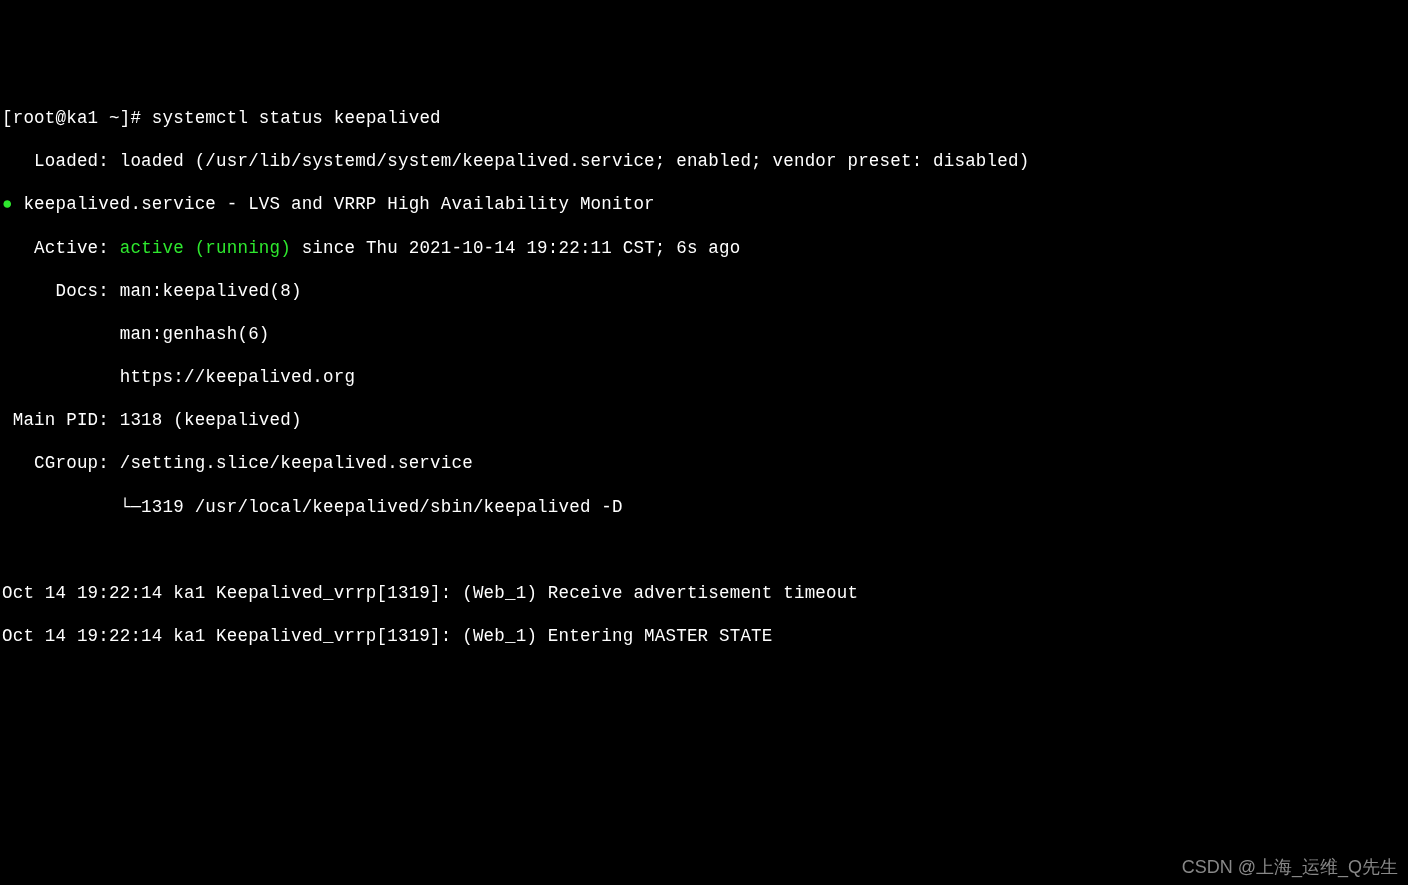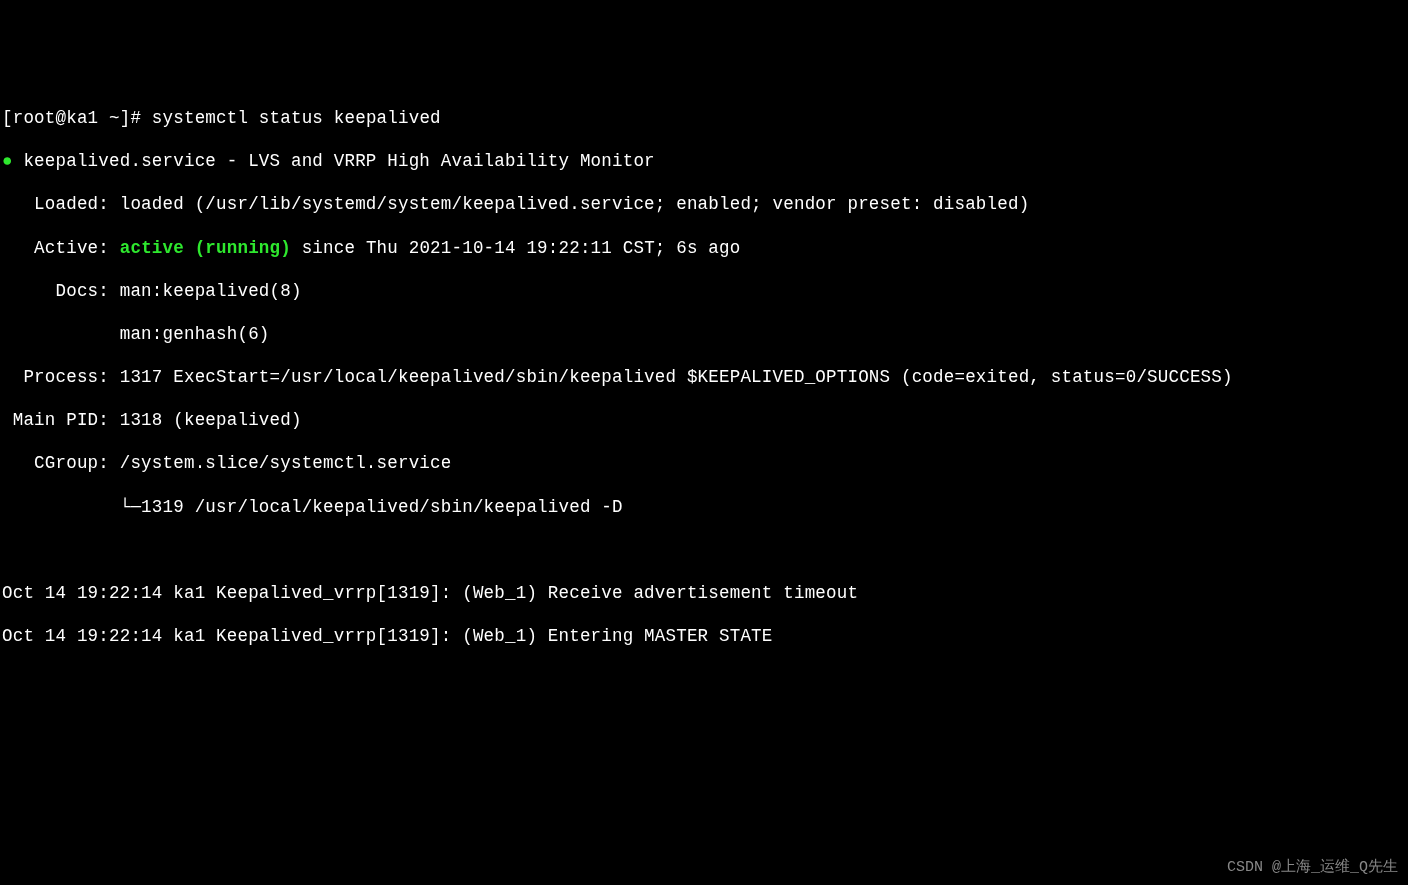--- a/index.html
+++ b/index.html
@@ -12,47 +12,47 @@
     line-height: 21.6px;
     width: 1408px;
     height: 885px;
     overflow: hidden;
     white-space: pre;
     letter-spacing: 0.2px;
   }
   .term {
     padding: 0 2px;
   }
-  .green { color: #2ee82e; font-weight: bold; margin-top: 40px; }
+  .green { color: #2ee82e; font-weight: normal; margin-top: 40px; }
   .bullet { color: #2ee82e; }
   .watermark {
     position: absolute;
     right: 10px;
     bottom: 6px;
     color: #888;
-    font-size: 15px;
-    font-family: Liberation Mono, monospace;
+    font-size: 18px;
+    font-family: Liberation Sans, sans-serif;
     white-space: nowrap;
     letter-spacing: 0;
   }
 </style>
 </head>
 <body>
 
 
 <div class="term">
 <div><span>[</span><span>root</span>@<span>ka1</span> <span>~</span>]# <span>systemctl status keepalived</span></div>
+<div>   Loaded: loaded (/usr/lib/systemd/system/keepalived.service; enabled; vendor preset: disabled)</div>
 <div><span class="bullet">●</span> <span>keepalived.service - LVS and VRRP High Availability Monitor</span></div>
-<div>   Loaded: loaded (/usr/lib/systemd/system/keepalived.service; enabled; vendor preset: disabled)</div>
 <div><span>   Active: </span><span class="green">active (running)</span><span> since Thu 2021-10-14 19:22:11 CST; 6s ago</span></div>
 <div>     Docs: man:keepalived(8)</div>
 <div>           man:genhash(6)</div>
-<div>  Process: 1317 ExecStart=/usr/local/keepalived/sbin/keepalived $KEEPALIVED_OPTIONS (code=exited, status=0/SUCCESS)</div>
+<div>           https://keepalived.org</div>
 <div> Main PID: 1318 (keepalived)</div>
-<div>   CGroup: /system.slice/systemctl.service</div>
+<div>   CGroup: /setting.slice/keepalived.service</div>
 <div>           └─1319 /usr/local/keepalived/sbin/keepalived -D</div>
 <div> </div>
 <div>Oct 14 19:22:14 ka1 Keepalived_vrrp[1319]: (Web_1) Receive advertisement timeout</div>
 <div>Oct 14 19:22:14 ka1 Keepalived_vrrp[1319]: (Web_1) Entering MASTER STATE</div>
 
 
 
 
 
 

